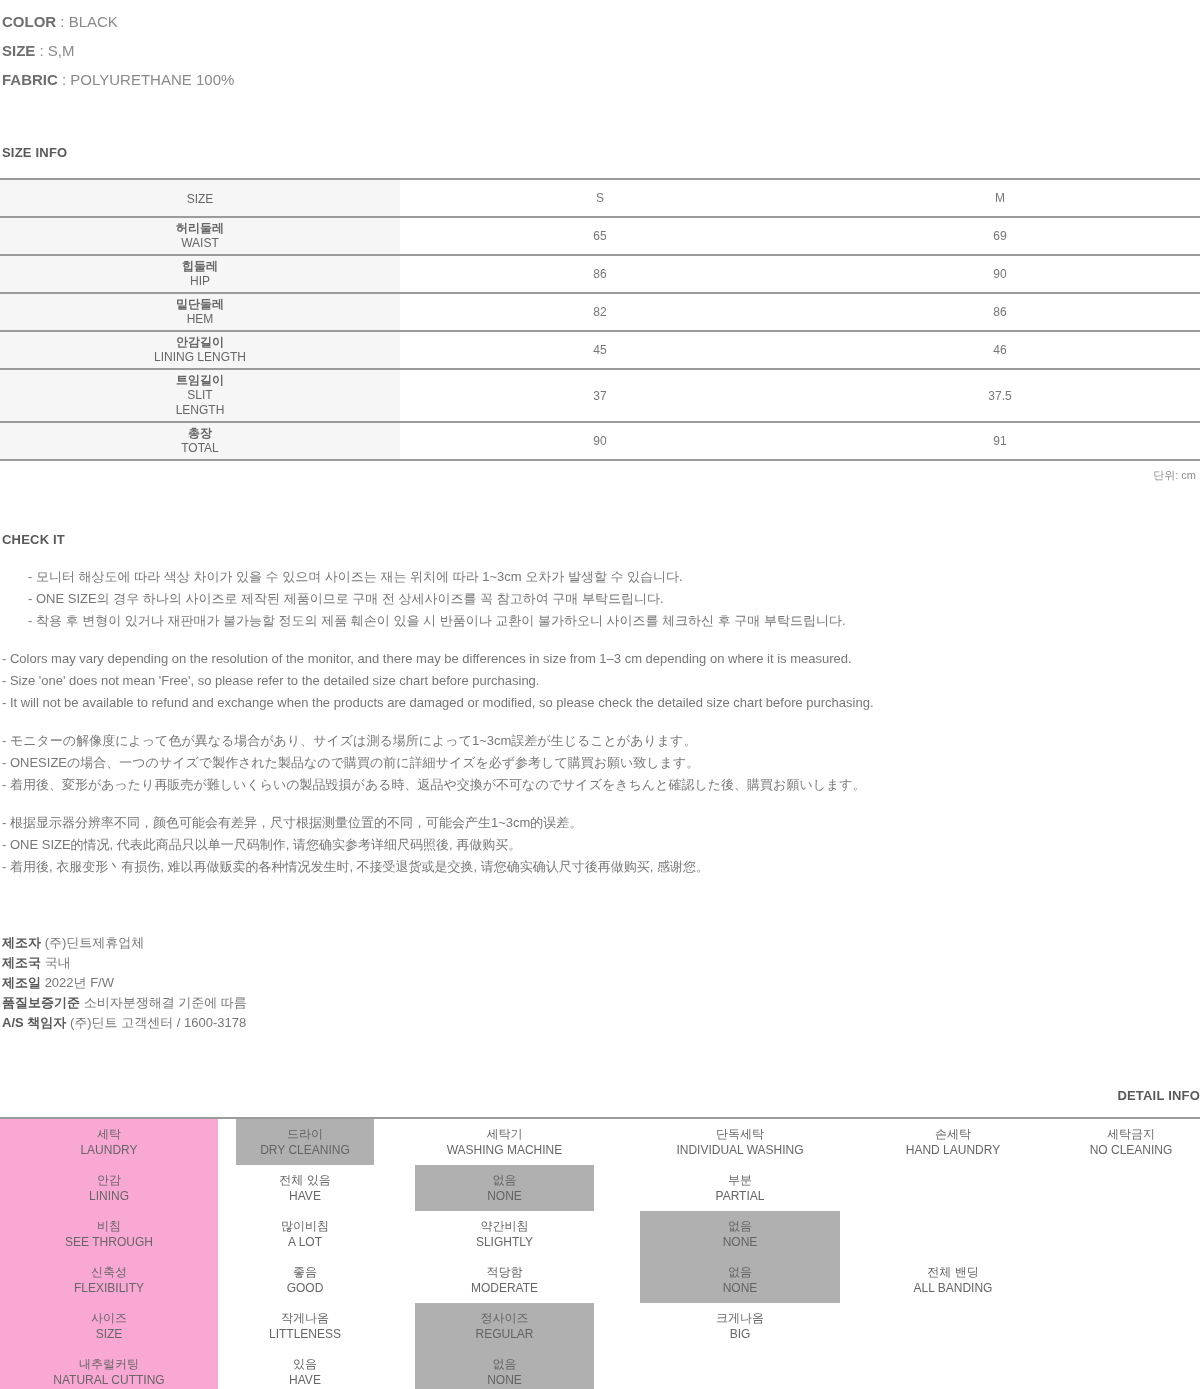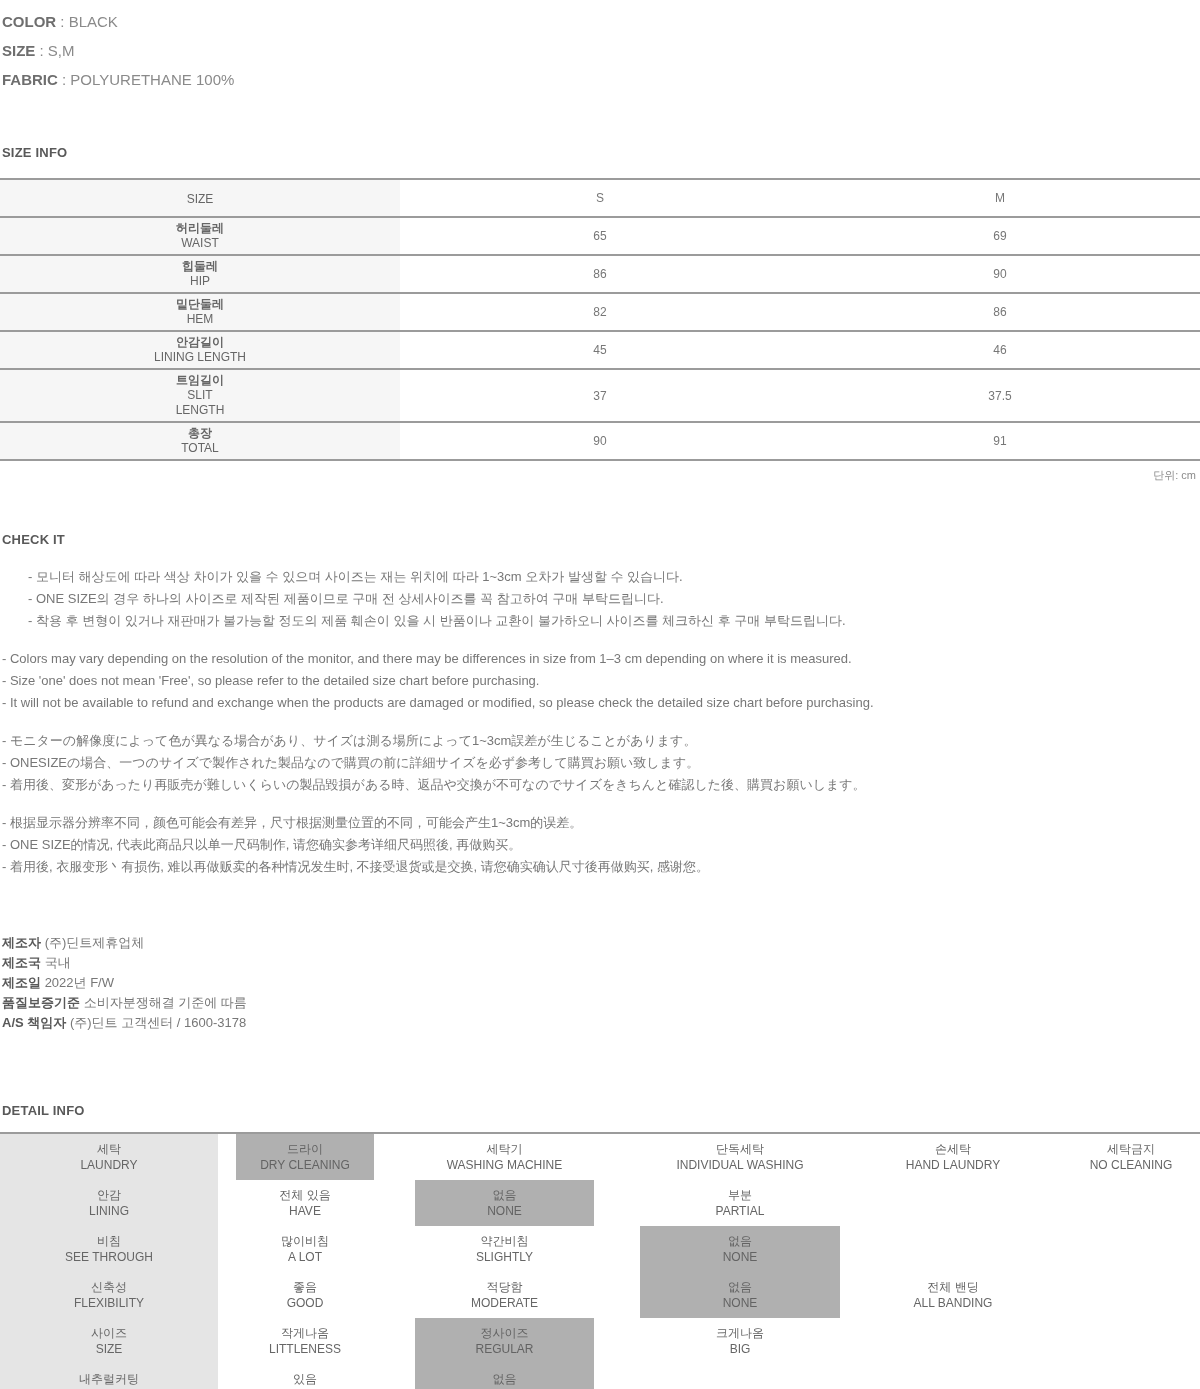--- a/index.html
+++ b/index.html
@@ -13,21 +13,21 @@
 
   
   .specs { padding:7px 0 0 2px; }
   .spec { font-size:15px; line-height:29px; color:#8a8a8a; }
   .spec b { color:#6e6e6e; font-weight:bold; }
 
   
   .sec-title { font-size:13px; font-weight:bold; color:#595959; padding-left:2px; letter-spacing:0.2px; }
   #t-size   { margin-top:51px; }
   #t-check  { margin-top:49px; }
-  #t-detail { margin-top:70px; }
+  #t-detail { margin-top:55px;text-align:right; }
 
   
   table.size-table { margin-top:18px; width:1200px; border-collapse:collapse; table-layout:fixed;
     border-top:2px solid #9b9b9b; }
   table.size-table tr { border-bottom:2px solid #9b9b9b; height:38px; }
   table.size-table tr.tall { height:49px; }
   table.size-table th, table.size-table td { text-align:center; vertical-align:middle; font-weight:normal; padding:3px 0; }
   table.size-table th { background:#f6f6f6; width:400px; }
   .size-ko { font-size:12px; font-weight:bold; color:#666; line-height:15px; }
   .size-en { font-size:12px; color:#666; line-height:15px; white-space:pre-line; }
@@ -44,21 +44,21 @@
   
   .manufacturer { margin-top:55px; padding-left:2px; }
   .manufacturer p { font-size:13px; line-height:20px; color:#777; }
   .manufacturer b { color:#595959; font-weight:bold; }
 
   
   .detail-table { margin-top:14px; border-top:2px solid #9b9b9b; border-bottom:2px solid #9b9b9b; }
   .drow { display:flex; }
   .dcell { height:46px; display:flex; flex-direction:column; justify-content:center; align-items:center; text-align:center; }
   .dcell .ko, .dcell .en { font-size:12px; line-height:16px; color:#666; }
-  .c1 { width:218px; background:#e5e5e5; }
+  .c1 { width:218px; background:#f9a8d4; }
   .c2 { width:138px; margin-left:18px; }
   .c3 { width:179px; margin-left:41px; }
   .c4 { width:200px; margin-left:46px; }
   .c5 { width:178px; margin-left:24px; }
   .c6 { width:138px; margin-left:20px; }
   .sel { background:#b0b0b0; }
   .sel .ko, .sel .en { color:#636363; }
 </style>
 </head>
 <body>

